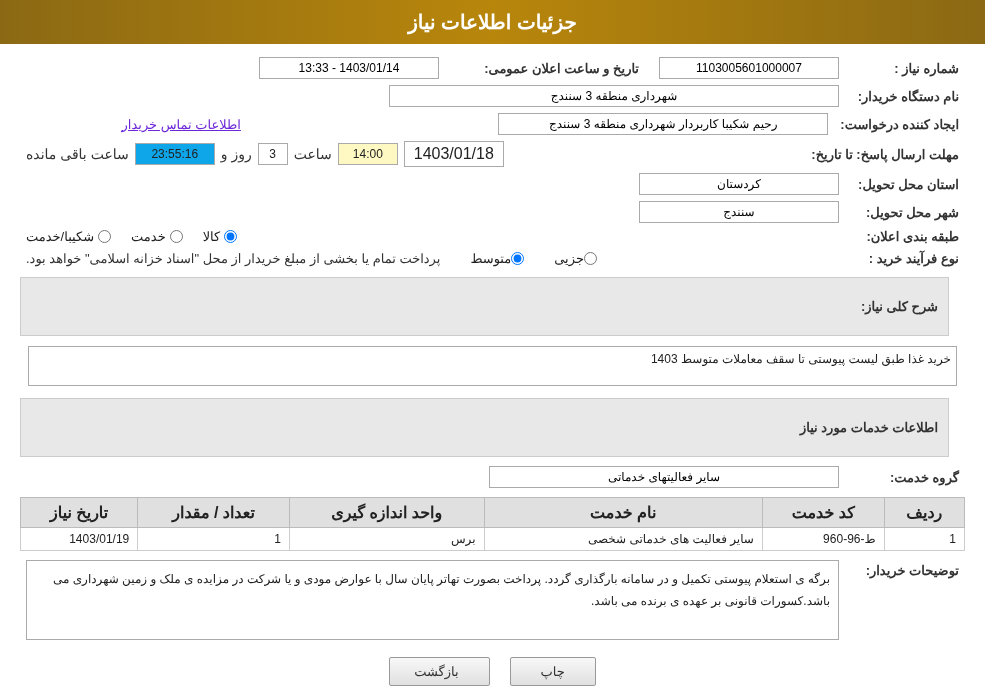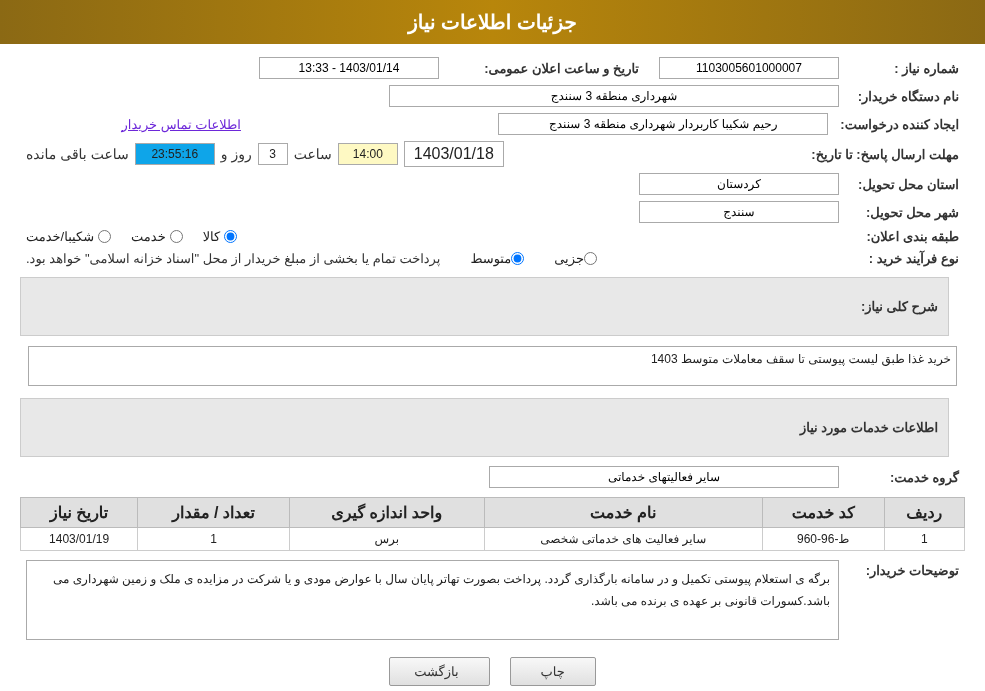--- a/index.html
+++ b/index.html
@@ -130,21 +130,21 @@
       background: #e0e0e0;
       border: 1px solid #bbb;
       padding: 5px 8px;
       text-align: center;
       font-weight: bold;
       font-size: 16px;
     }
     .services-table td {
       border: 1px solid #ccc;
       padding: 4px 8px;
-      text-align: center;
+      text-align: right;
       font-size: 12px;
     }
     .description-box {
       border: 1px solid #aaa;
       padding: 8px;
       background: #fff;
       font-size: 12px;
       direction: rtl;
       line-height: 1.8;
       min-height: 80px;

